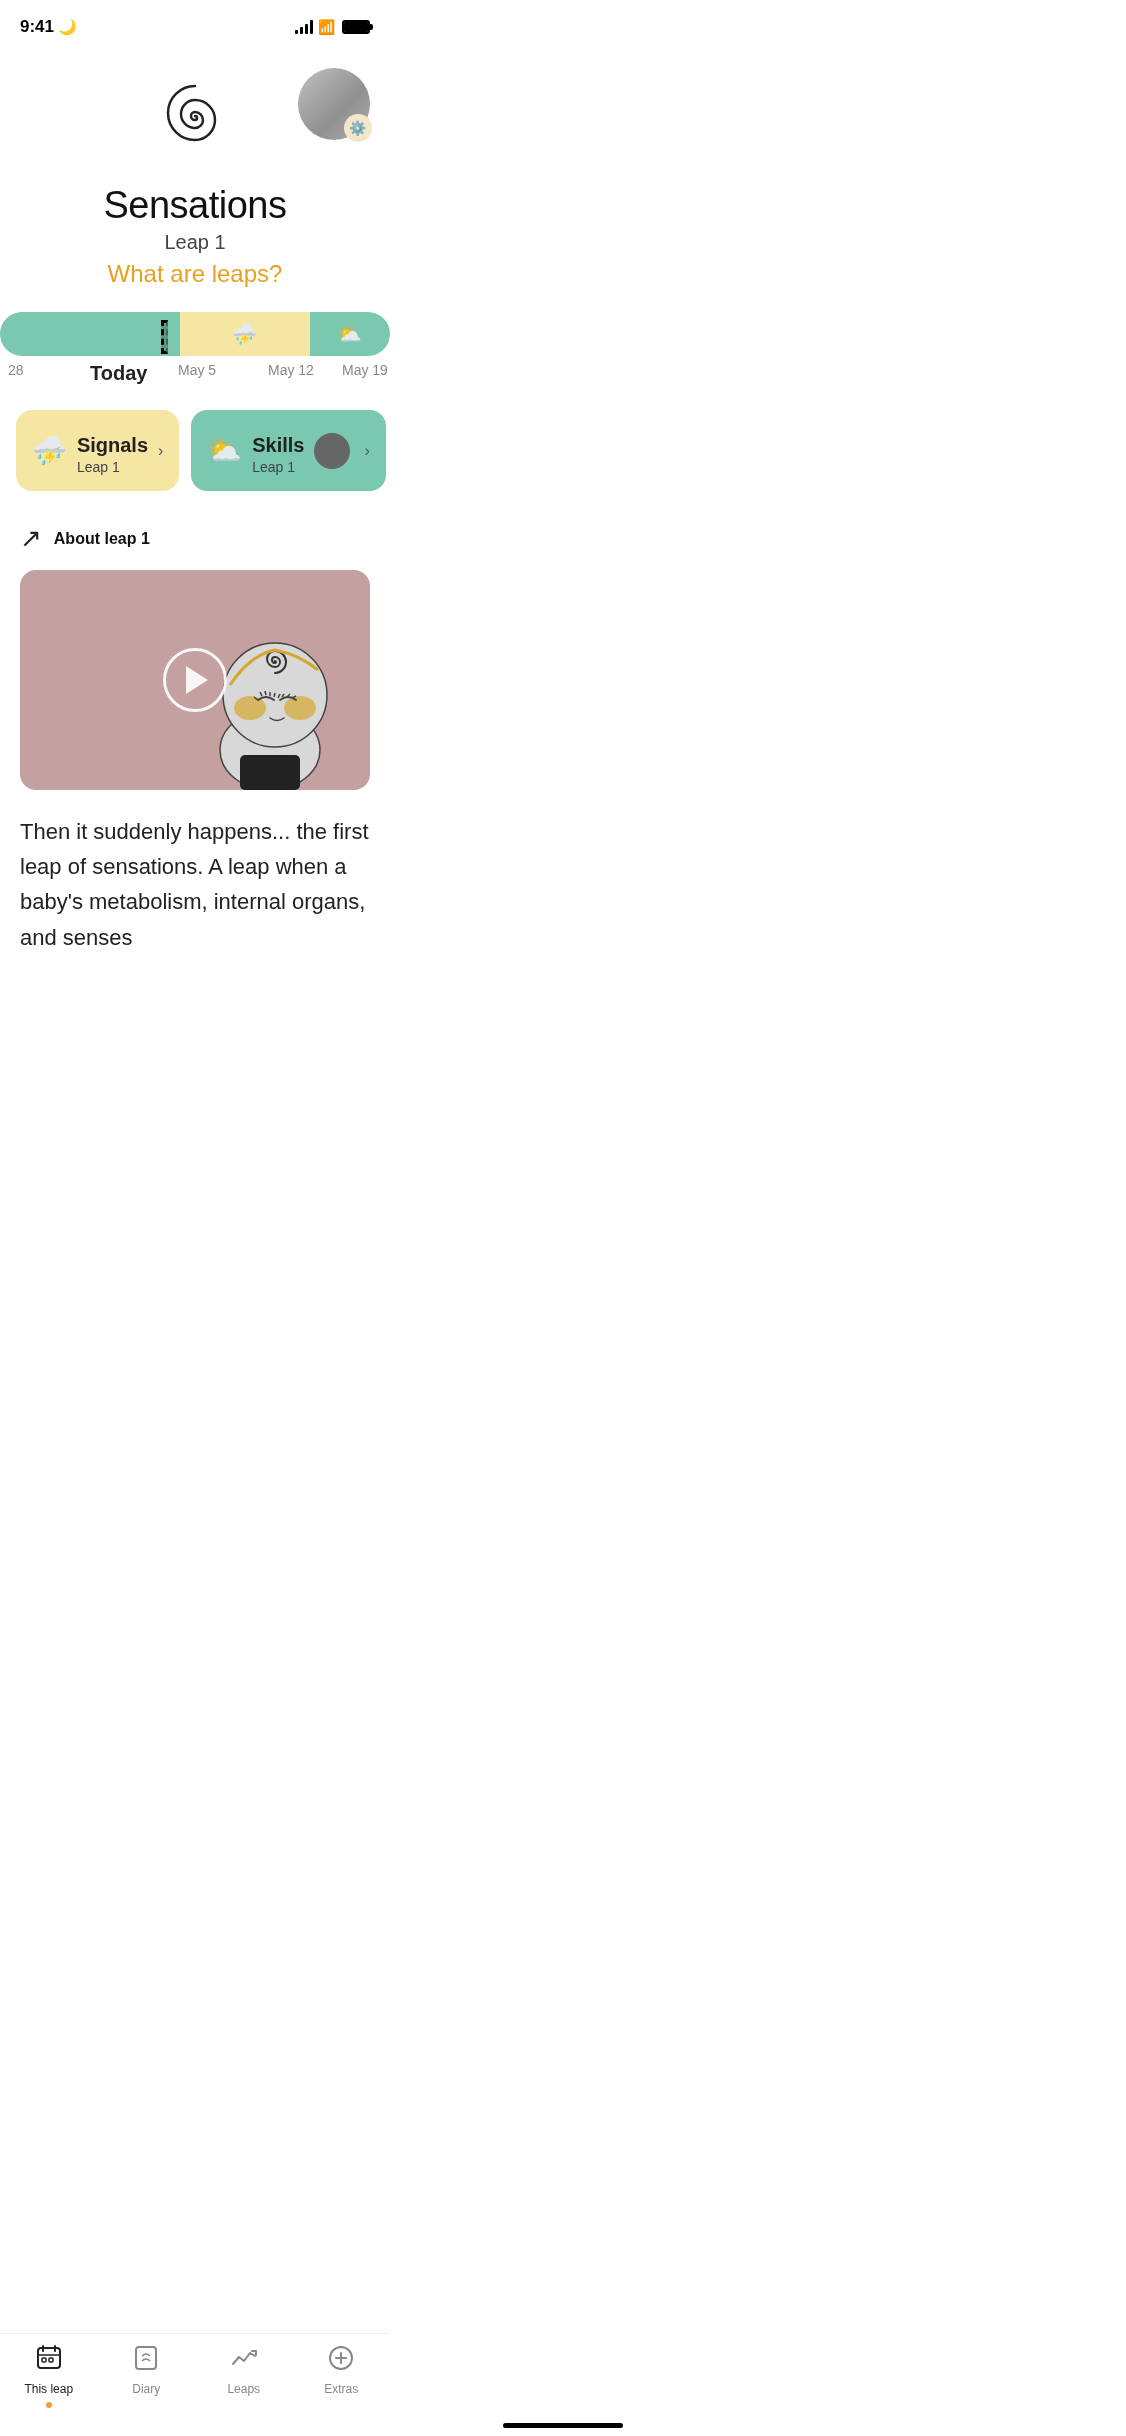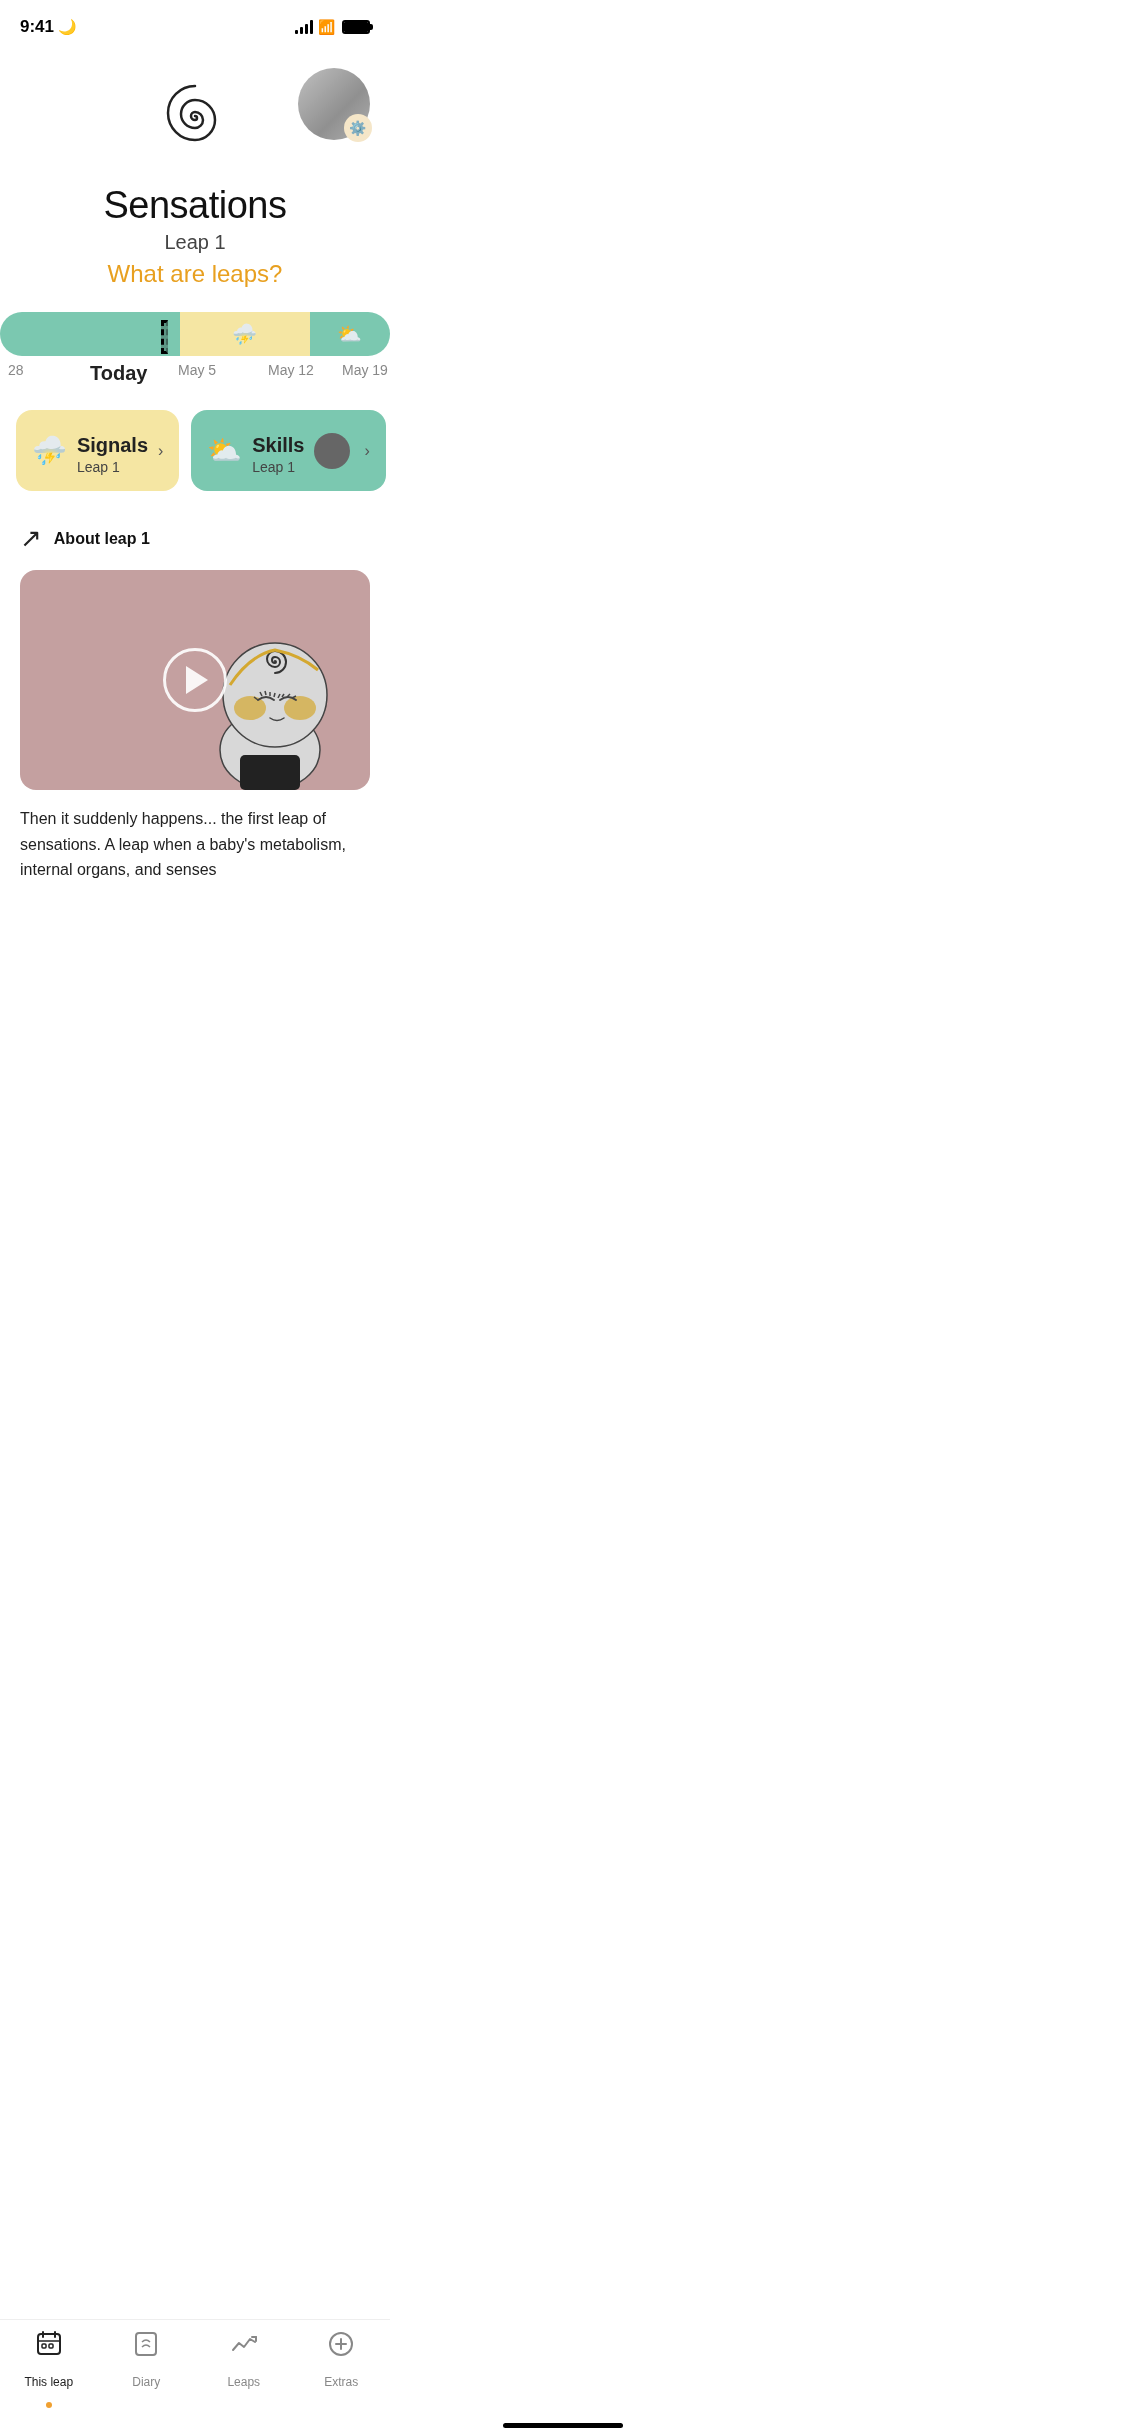--- a/index.html
+++ b/index.html
@@ -292,43 +292,43 @@
       width: 0;
       height: 0;
       border-top: 14px solid transparent;
       border-bottom: 14px solid transparent;
       border-left: 22px solid rgba(255,255,255,0.9);
       margin-left: 4px;
     }
 
     
     .description-text {
-      padding: 16px 0 0;
-      font-size: 16px;
+      padding: 24px 0 0;
+      font-size: 22px;
       line-height: 1.6;
       color: #222;
     }
 
     
     .bottom-nav {
       position: fixed;
       bottom: 0;
       left: 0;
       width: 390px;
       background: rgba(255,255,255,0.97);
       border-top: 1px solid #eee;
       display: flex;
       padding: 10px 0 28px;
     }
     .nav-item {
       flex: 1;
       display: flex;
       flex-direction: column;
       align-items: center;
-      gap: 11px;
+      gap: 4px;
       cursor: pointer;
     }
     .nav-icon {
       font-size: 24px;
       color: #888;
     }
     .nav-icon-active {
       color: #222;
     }
     .nav-label {

